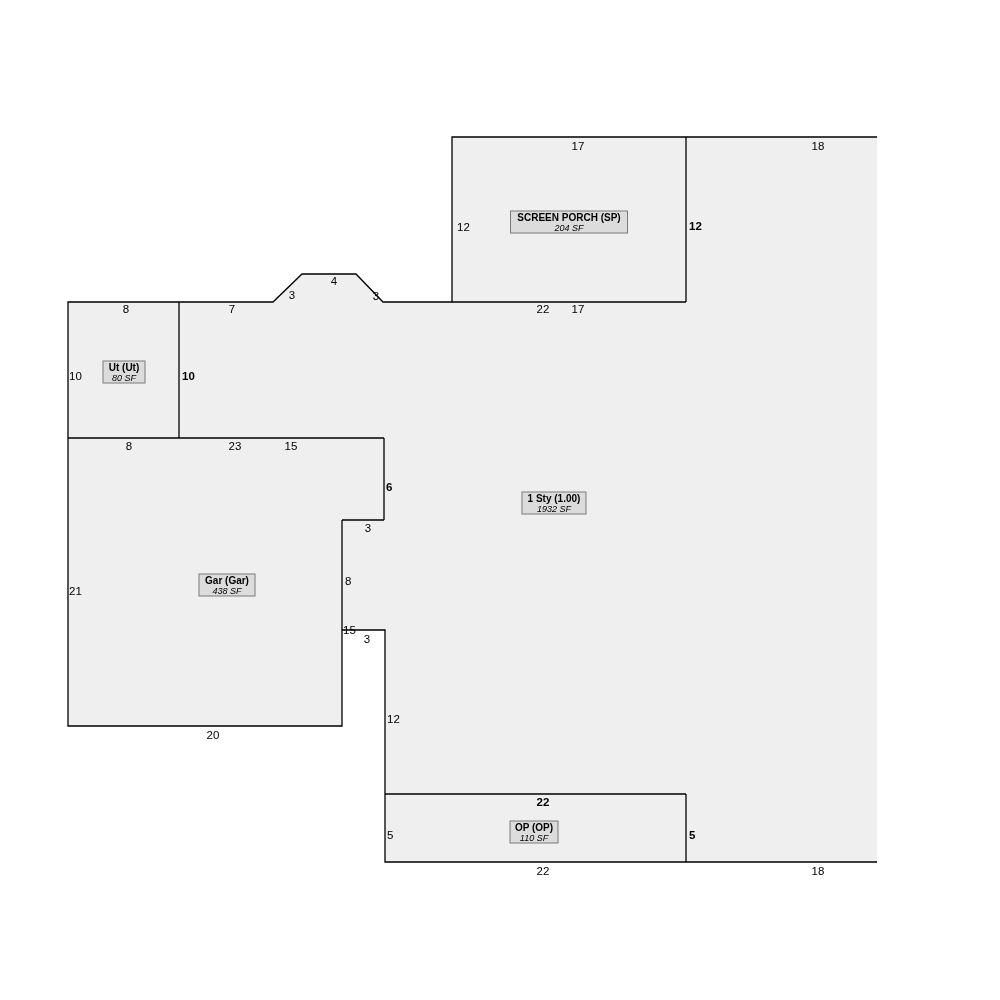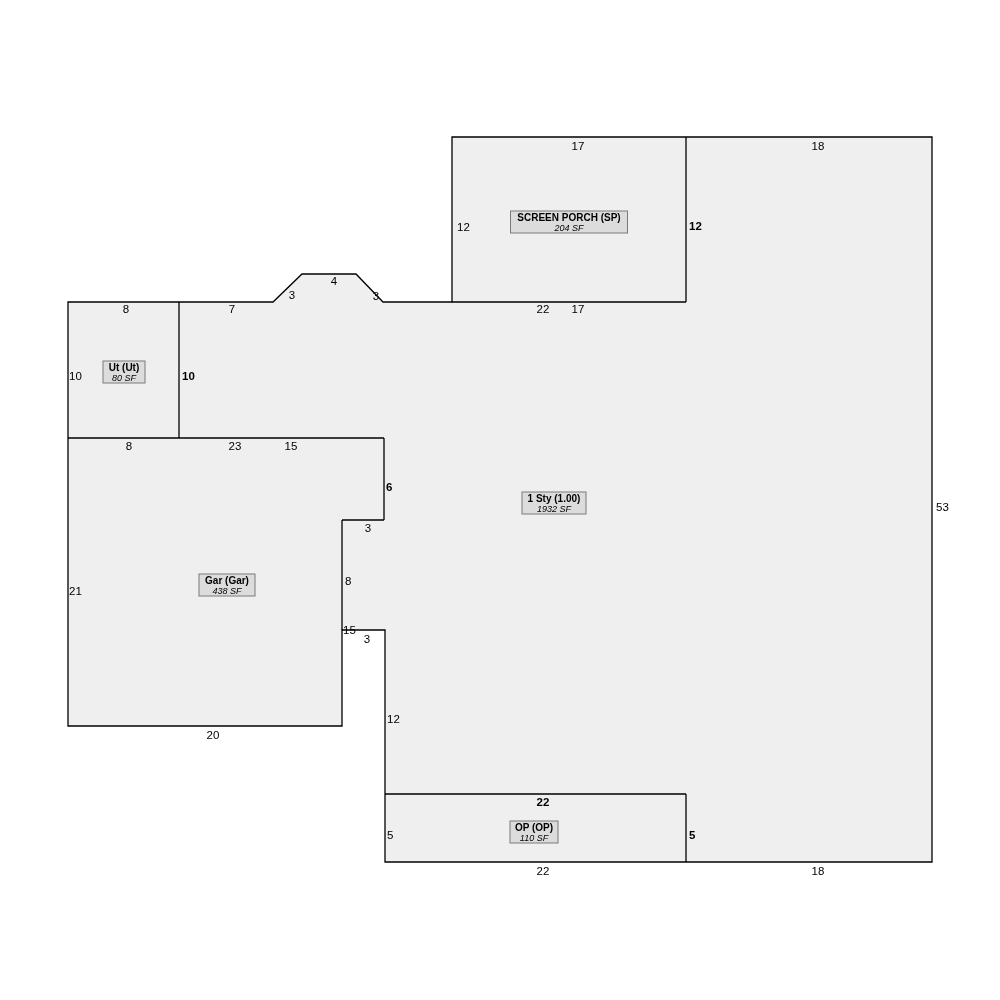--- a/index.html
+++ b/index.html
@@ -3,21 +3,21 @@
 <meta charset="utf-8">
 <style>
   html, body {
     margin: 0;
     padding: 0;
     background: #ffffff;
     font-family: "Liberation Sans", sans-serif;
   }
   .sketch-wrap {
     position: relative;
-    width: 1000px;
+    width: 877px;
     height: 1000px;
     background: #ffffff;
     overflow: hidden;
   }
   svg { display: block; }
   text {
     font-family: "Liberation Sans", sans-serif;
     fill: #000000;
   }
   .dim { font-size: 11.5px; font-weight: normal; }

